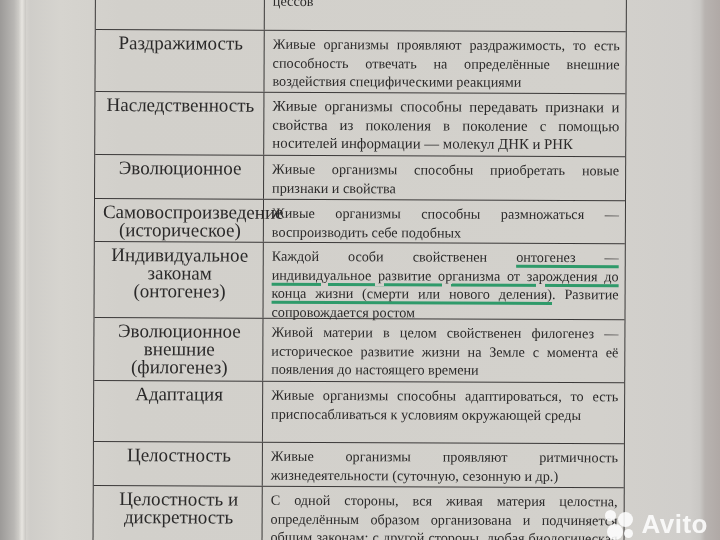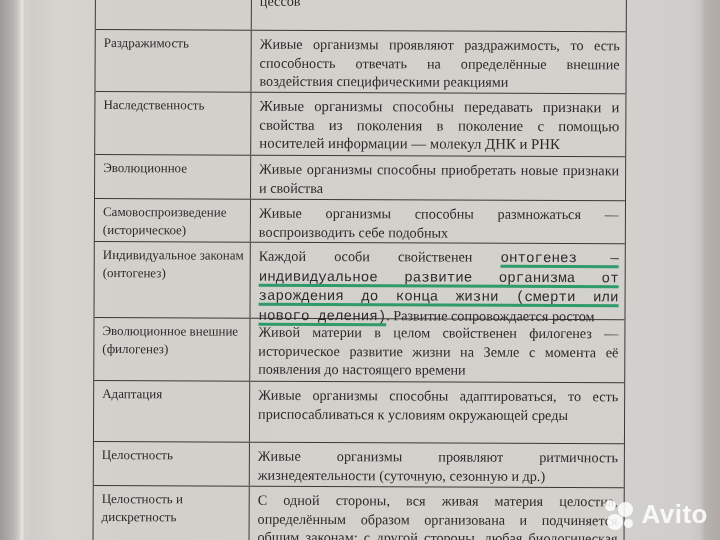--- a/index.html
+++ b/index.html
@@ -15,30 +15,30 @@
   }
   .table {
     position:absolute; left:95px; top:-28px; width:530px;
     border-left:1.5px solid #3a3838; border-right:1.5px solid #3a3838;
     transform: rotate(0.25deg); transform-origin: 0 0;
   }
   .row {
     display:flex; border-top:1.5px solid #3a3838;
   }
   .cell-term {
-    width:156px; padding:4px 6px 3px 8px; font-size:13px; line-height:18px;
-    border-right:1.5px solid #3a3838; box-sizing:border-box; flex:none;
+    width:169px; padding:4px 6px 3px 8px; font-size:19px; line-height:18px;
+    border-right:1.5px solid #3a3838; box-sizing:border-box; flex:none;text-align:center;
   }
   .cell-def {
     flex:1; padding:4px 6px 3px 8px; font-size:14.2px; line-height:18.5px;
     text-align:justify;
   }
   .hl { position:relative; }
   .watermark {
-    position:absolute; right:12px; bottom:10px; display:flex; align-items:center;
+    position:absolute; right:12px; bottom:0; display:flex; align-items:center;
     gap:6px; color:rgba(255,255,255,0.85); font-family:"Liberation Sans", sans-serif;
     font-size:26px; font-weight:bold; letter-spacing:0.5px;
   }
   .wm-dots { position:relative; width:30px; height:30px; }
   .wm-dots span { position:absolute; border-radius:50%; background:rgba(255,255,255,0.85); }
 </style>
 </head>
 <body>
 
 <div class="page-edge"></div>
@@ -62,21 +62,21 @@
     <div class="cell-term">Эволюционное</div>
     <div class="cell-def">Живые организмы способны приобретать новые признаки и свойства</div>
   </div>
   <div class="row" style="height:42px;">
     <div class="cell-term">Самовоспроизведение (историческое)</div>
     <div class="cell-def">Живые организмы способны размножаться — воспроизводить себе подобных</div>
   </div>
   <div class="row" style="height:75px;">
     <div class="cell-term">Индивидуальное законам (онтогенез)</div>
     <div class="cell-def">
-      <span>Каждой особи свойственен </span><span class="hl" style="text-decoration: underline; text-decoration-color:#2f9a6a; text-decoration-thickness:2.5px; text-underline-offset:3px;font-family:Liberation Mono, monospace;">онтогенез — индивидуальное развитие организма от зарождения до конца жизни (смерти или нового деления)</span><span>. Развитие сопровождается ростом</span>
+      <span>Каждой особи свойственен </span><span class="hl" style="text-decoration: underline; text-decoration-color:#2f9a6a; text-decoration-thickness:2.5px; text-underline-offset:3px;">онтогенез — индивидуальное развитие организма от зарождения до конца жизни (смерти или нового деления)</span><span>. Развитие сопровождается ростом</span>
     </div>
   </div>
   <div class="row" style="height:62px;">
     <div class="cell-term">Эволюционное внешние (филогенез)</div>
     <div class="cell-def">Живой материи в целом свойственен филогенез — историческое развитие жизни на Земле с момента её появления до настоящего времени</div>
   </div>
   <div class="row" style="height:60px;">
     <div class="cell-term">Адаптация</div>
     <div class="cell-def">Живые организмы способны адаптироваться, то есть приспосабливаться к условиям окружающей среды</div>
   </div>

